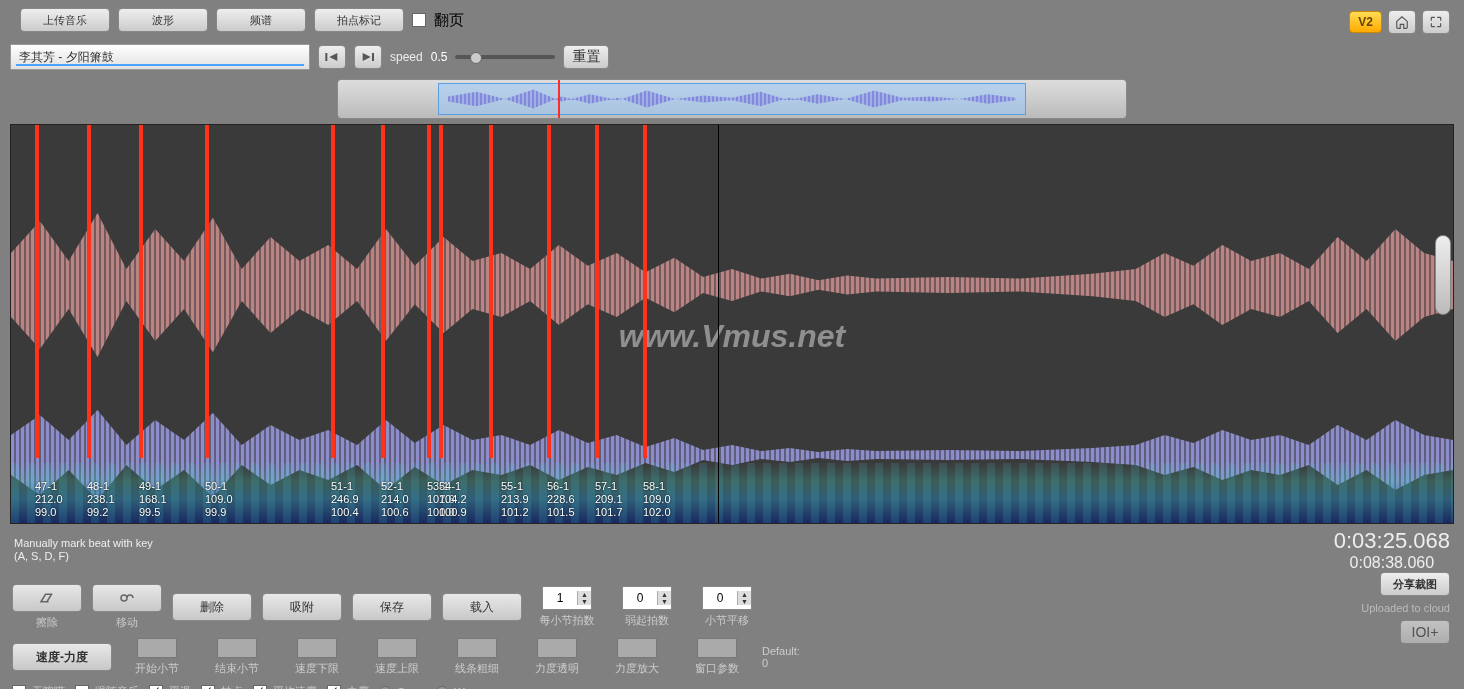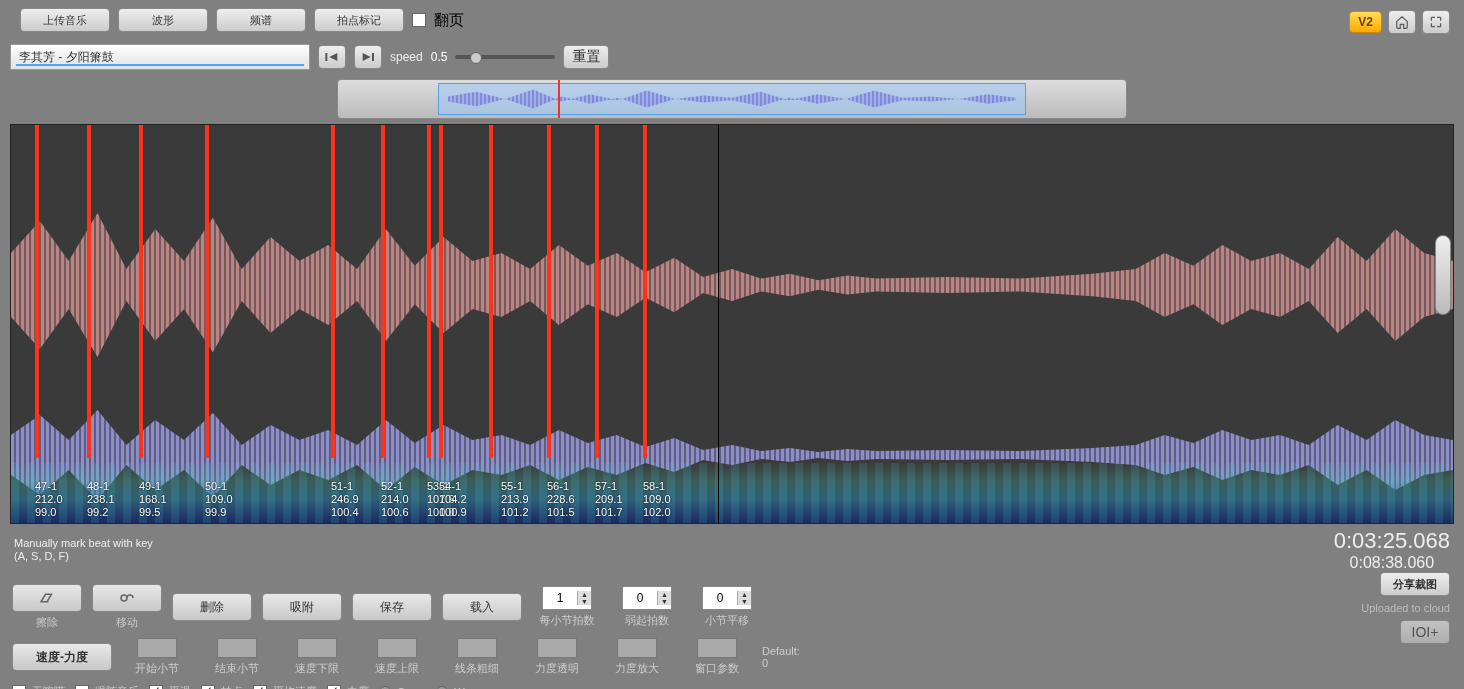--- a/index.html
+++ b/index.html
@@ -157,20 +157,21 @@
 </div>
 
 <div class="main-wave">
   <div class="wave-layer wave-top">
     <div class="wave-draw wave-shape"></div>
   </div>
   <div class="wave-layer wave-bot">
     <div class="wave-draw wave-shape"></div>
   </div>
   <div class="spectro"></div>
+  <div class="watermark">www.Vmus.net</div>
   <div class="playhead"></div>
   <div id="beat-container">
       <div class="beatline" style="left: 24px;"></div>
       <div class="beat-col" style="left: 24px;">
         <div>47-1</div>
         <div>212.0</div>
         <div>99.0</div>
       </div>
       <div class="beatline" style="left: 76px;"></div>
       <div class="beat-col" style="left: 76px;">

